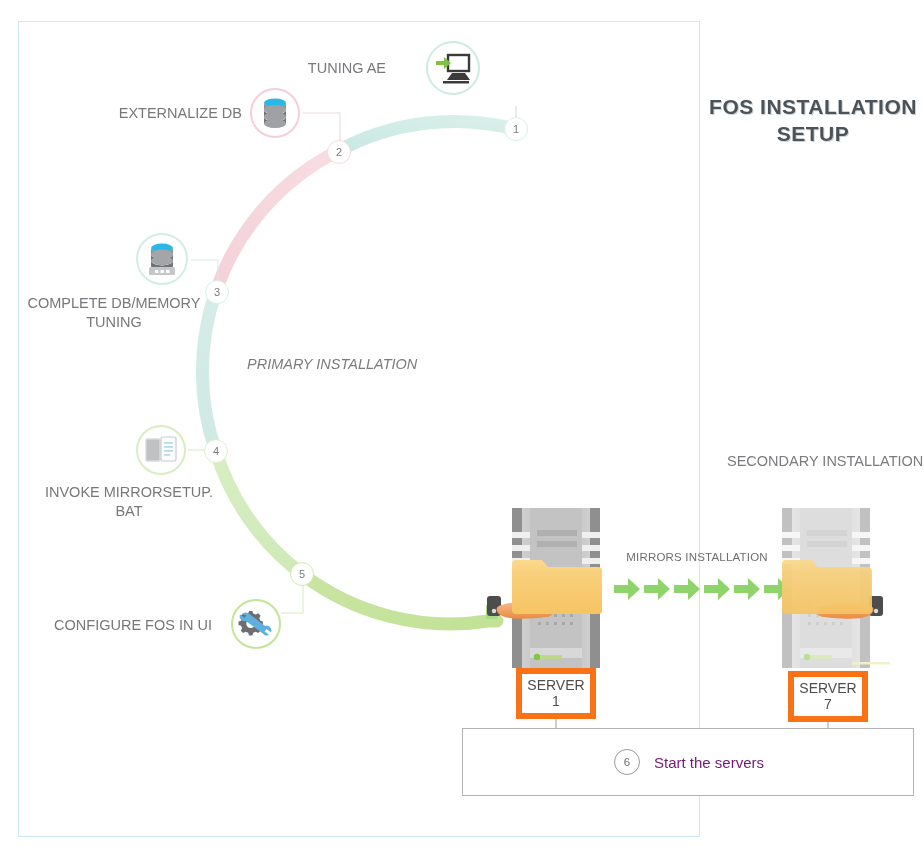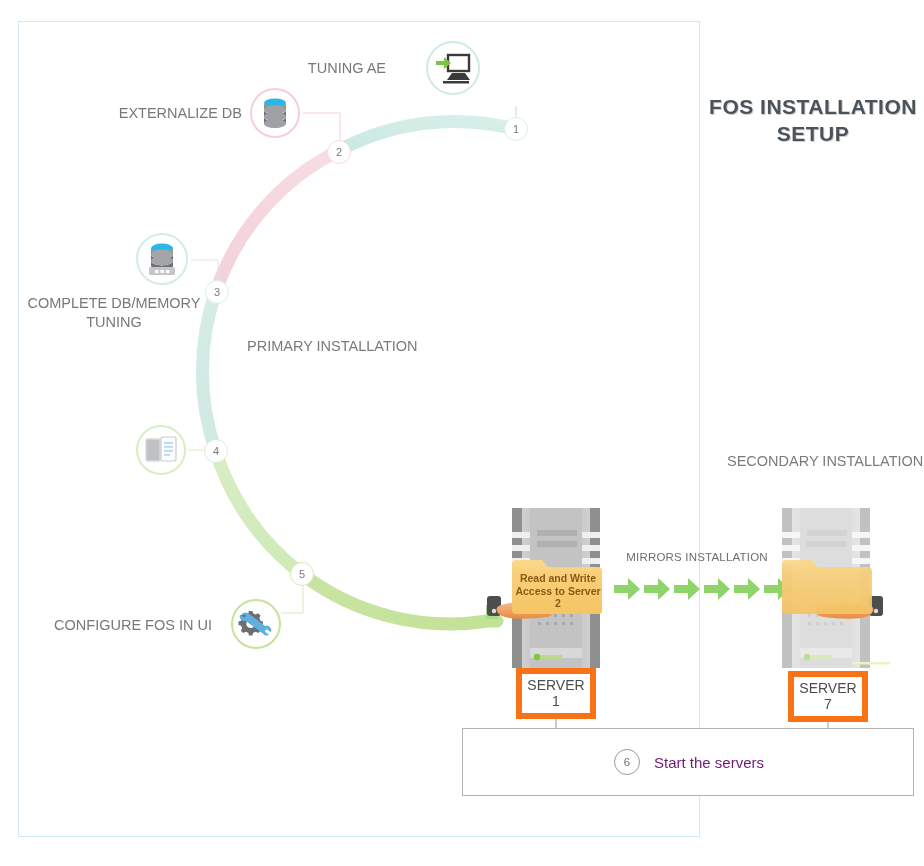--- a/index.html
+++ b/index.html
@@ -269,21 +269,21 @@
 
     <g opacity="0.92">
       <path d="M 786 560 l 26 0 l 6 7 l 50 0 a4 4 0 0 1 4 4 l 0 39 a4 4 0 0 1 -4 4
                l -82 0 a4 4 0 0 1 -4 -4 l 0 -46 a4 4 0 0 1 4 -4 z" fill="url(#foldG)"></path>
       <path d="M 782 571 l 90 0 l 0 39 a4 4 0 0 1 -4 4 l -82 0 a4 4 0 0 1 -4 -4 z" fill="#f8cf7c" opacity="0.55"></path>
     </g>
   </svg>
 
   <div class="title">FOS INSTALLATION SETUP</div>
 
-  <div class="zone-lbl" style="left:247px;top:338px;">PRIMARY INSTALLATION</div>
+  <div class="zone-lbl" style="left:247px;top:356px;font-style:italic;">PRIMARY INSTALLATION</div>
   <div class="zone-lbl" style="left:727px;top:453px;">SECONDARY INSTALLATION</div>
 
   <div class="lbl r" style="left:240px;top:59px;width:146px;">TUNING AE</div>
   <div class="disc teal" style="left:426px;top:41px;width:54px;height:54px;">
     <svg width="36" height="32" viewBox="0 0 36 32">
       <rect x="13" y="3" width="21" height="16" fill="none" stroke="#3a3a3a" stroke-width="2.4"></rect>
       <path d="M 17 21 l 13 0 l 5 7 l -23 0 z" fill="#3a3a3a"></path>
       <rect x="8" y="29" width="26" height="2.5" fill="#3a3a3a"></rect>
       <path d="M 1 9 l 8 0 l 0 -4 l 7 6 l -7 6 l 0 -4 l -8 0 z" fill="#7dc242"></path>
     </svg>
@@ -314,20 +314,21 @@
       <ellipse cx="16" cy="18.5" rx="11" ry="4.4" fill="#a3a5a8"></ellipse>
       <path d="M 5 19 l 0 5 a11 4.4 0 0 0 22 0 l 0 -5 a11 4.4 0 0 1 -22 0 z" fill="#6f7174"></path>
       <rect x="3" y="25" width="26" height="8" rx="1.6" fill="#c4c6c8"></rect>
       <rect x="9" y="28" width="3.4" height="3" fill="#ffffff"></rect>
       <rect x="14.5" y="28" width="3.4" height="3" fill="#ffffff"></rect>
       <rect x="20" y="28" width="3.4" height="3" fill="#ffffff"></rect>
     </svg>
   </div>
   <div class="marker m-teal2" style="left:205px;top:280px;">3</div>
 
+  <div class="lbl c" style="left:34px;top:483px;width:190px;">INVOKE MIRRORSETUP. BAT</div>
   <div class="disc green1" style="left:136px;top:425px;width:50px;height:50px;">
     <svg width="34" height="30" viewBox="0 0 34 30">
       <rect x="2" y="4" width="14" height="22" rx="1.5" fill="#bfc1c3" stroke="#d8dadc" stroke-width="1.4"></rect>
       <rect x="17" y="2" width="15" height="24" rx="1.5" fill="#fbfcfd" stroke="#c9cbce" stroke-width="1.2"></rect>
       <rect x="20" y="7" width="9" height="1.8" fill="#b8d9ea"></rect>
       <rect x="20" y="11" width="9" height="1.8" fill="#b8d9ea"></rect>
       <rect x="20" y="15" width="9" height="1.8" fill="#b8d9ea"></rect>
       <rect x="20" y="19" width="6" height="1.8" fill="#b8d9ea"></rect>
     </svg>
   </div>
@@ -346,23 +347,20 @@
       <circle cx="12.7" cy="15.7" r="4.4" fill="#ffffff"></circle>
       <g fill="#5fb0dd">
         <path d="M 4 6.5 a4.6 4.6 0 0 1 6.2 -1.2 l 17 12.6 a4.6 4.6 0 0 1 5.6 6.4
                  l -4.3 -3.2 l -1.8 2.4 l 4.3 3.2 a4.6 4.6 0 0 1 -6.2 -1.2
                  l -17 -12.6 a4.6 4.6 0 0 1 -5.6 -6.4 l 4.3 3.2 l 1.8 -2.4 z"></path>
       </g>
     </svg>
   </div>
   <div class="marker m-grn2" style="left:290px;top:562px;">5</div>
 
-  <div class="folder" style="left:512px;top:560px;">
-    <div class="folder-txt">Read and Write Access to Server 2</div>
-  </div>
 
   <div class="srv-name" style="left:516px;top:668px;">SERVER 1</div>
   <div class="srv-name" style="left:788px;top:671px;">SERVER 7</div>
 
   <div class="mirror-lbl">MIRRORS INSTALLATION</div>
 
   <div class="bottom-box">
     <div class="bb-inner">
       <div class="bb-num">6</div>
       <div class="bb-txt">Start the servers</div>

